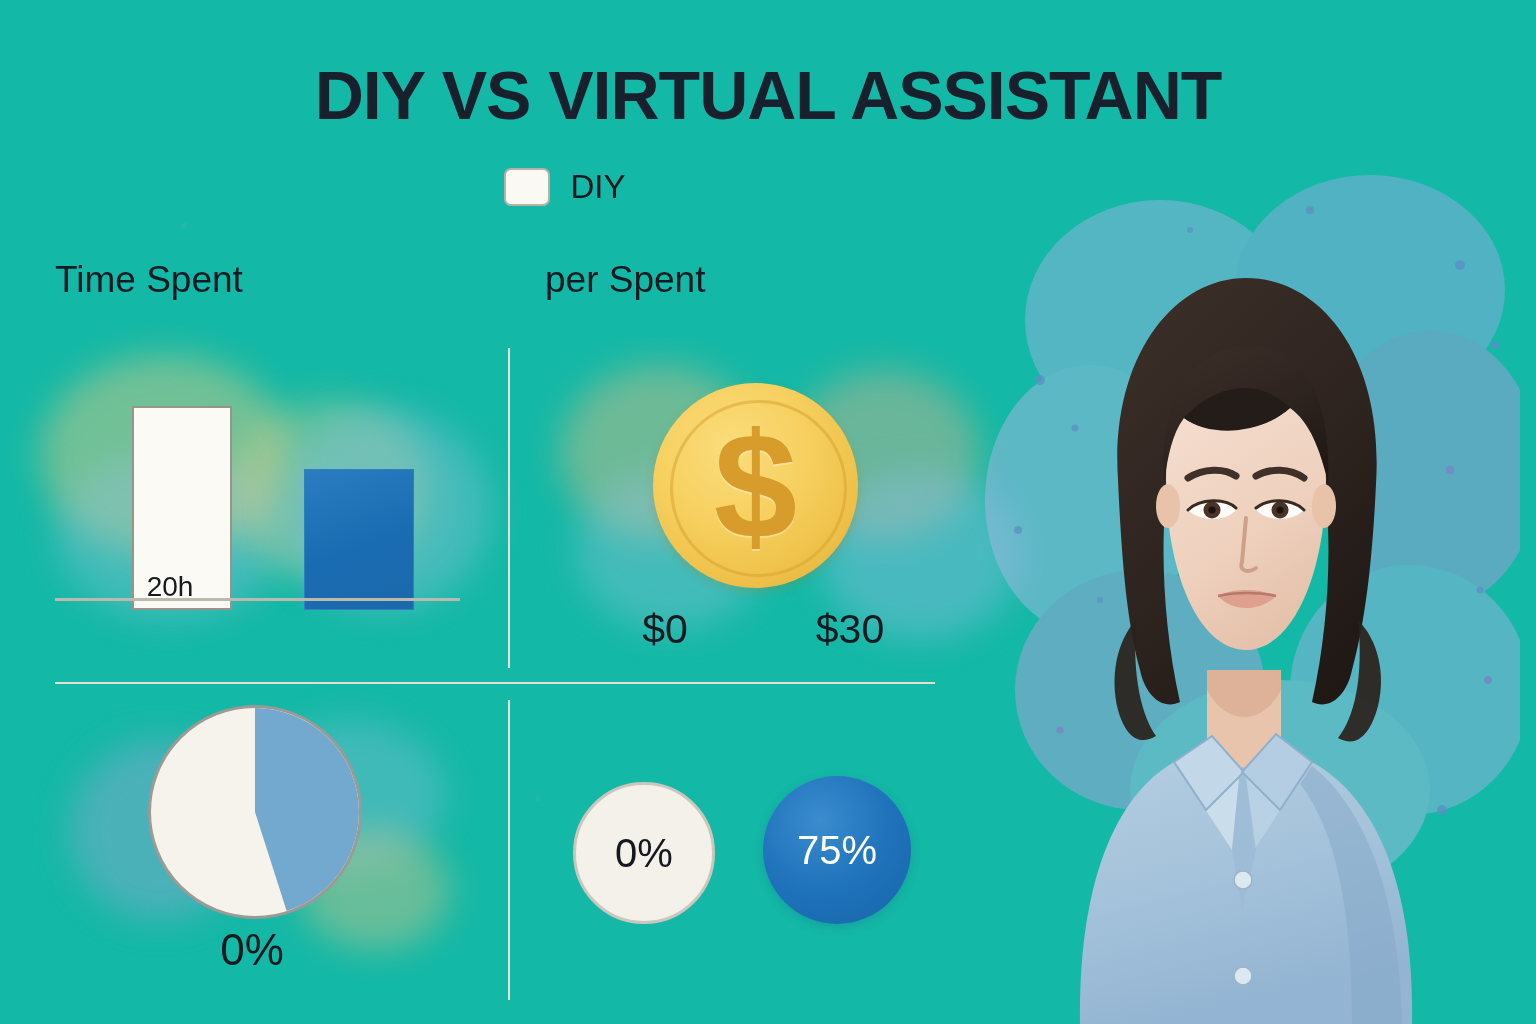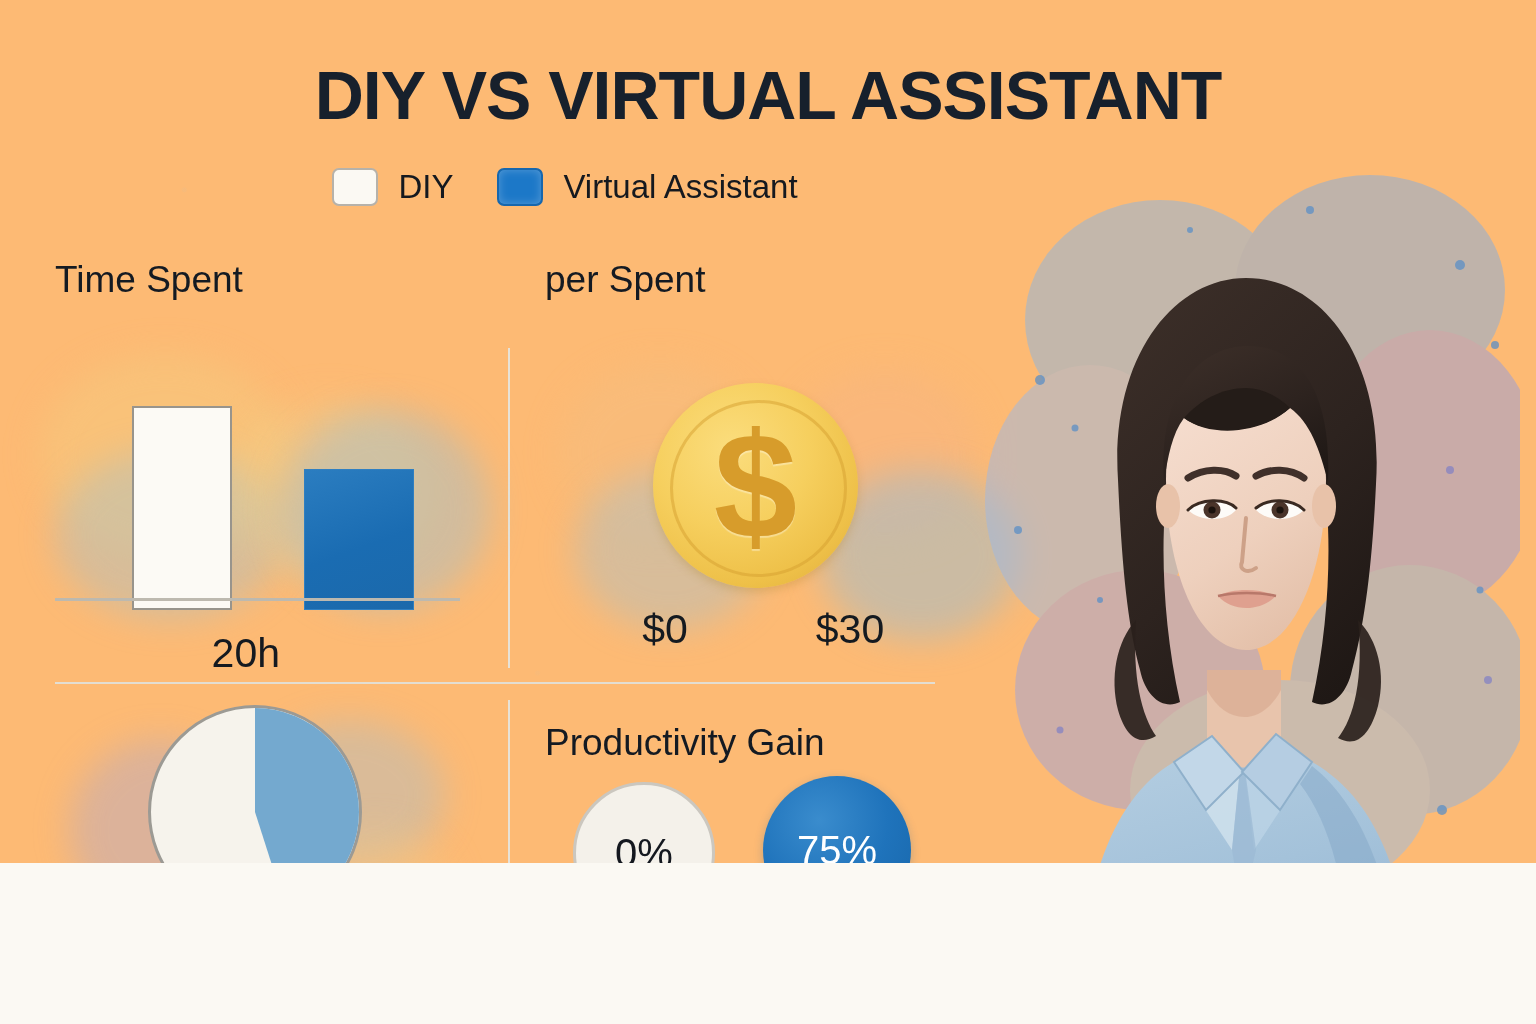--- a/index.html
+++ b/index.html
@@ -3,22 +3,22 @@
 <meta charset="utf-8">
 <style>
   html, body {
     margin: 0;
     padding: 0;
     background: #fbf9f3;
   }
   #canvas {
     position: relative;
     width: 1536px;
-    height: 863px;
-    background: #fdba74;
+    height: 1024px;
+    background: #14b8a6;
     overflow: hidden;
     font-family: "Liberation Sans", sans-serif;
     color: #14181f;
   }
 
   
   #paper-grain {
     position: absolute;
     inset: 0;
     background:
@@ -125,24 +125,24 @@
     border: 1.5px solid #2f7fc1;
   }
   #bar-baseline {
     position: absolute;
     left: 55px; top: 598px;
     width: 405px; height: 3px;
     background: #bdb9af;
   }
   .bar-label {
     position: absolute;
-    top: 630px;
-    font-size: 41px;
+    top: 571px;
+    font-size: 28px;
     font-weight: 400;
-    text-align: right;
+    text-align: center;
     color: #151a20;
   }
 
   
   #coin-wrap { position: absolute; left: 640px; top: 378px; width: 230px; height: 225px; }
   #coin {
     position: absolute;
     left: 13px; top: 5px;
     width: 205px; height: 205px;
     border-radius: 50%;
@@ -238,24 +238,20 @@
 
   <div id="paper-grain"></div>
 
   <div id="title">DIY VS VIRTUAL ASSISTANT</div>
 
   <div id="legend">
     <div class="legend-item">
       <span class="swatch diy"></span>
       <span class="legend-label">DIY</span>
     </div>
-    <div class="legend-item">
-      <span class="swatch va"></span>
-      <span class="legend-label">Virtual Assistant</span>
-    </div>
   </div>
 
   <div class="v-divider" style="left:508px; top:348px; height:320px;"></div>
   <div class="v-divider" style="left:508px; top:700px; height:300px;"></div>
   <div class="h-divider" style="left:55px; top:682px; width:880px;"></div>
 
   <div class="panel-title" style="left:55px; top:255px; width:420px;">
     <div>Time Spent</div>
   </div>
 
@@ -292,23 +288,20 @@
 
   <div class="blob" style="left:70px;  top:740px; width:180px; height:180px; background:rgba(165,165,215,.38);"></div>
   <div class="blob" style="left:255px; top:720px; width:190px; height:150px; background:rgba(150,190,222,.34);"></div>
   <div class="blob" style="left:300px; top:830px; width:150px; height:120px; background:rgba(243,200,135,.38);"></div>
 
   <div id="pie">
     <div id="pie-slice" style="clip-path: polygon(50% 50%, 50% 0%, 100% 0%, 100% 100%, 66% 100%);"></div>
   </div>
   <div id="pie-label">0%</div>
 
-  <div class="panel-title" style="left:545px; top:718px; width:400px;">
-    <div>Productivity Gain</div>
-  </div>
 
   <div class="prod-circle" id="prod-diy">
     <span>0%</span>
   </div>
   <div class="prod-circle" id="prod-va">
     <span>75%</span>
   </div>
 
   <div id="portrait">
     <svg id="portrait-splash" viewBox="0 0 540 740">

